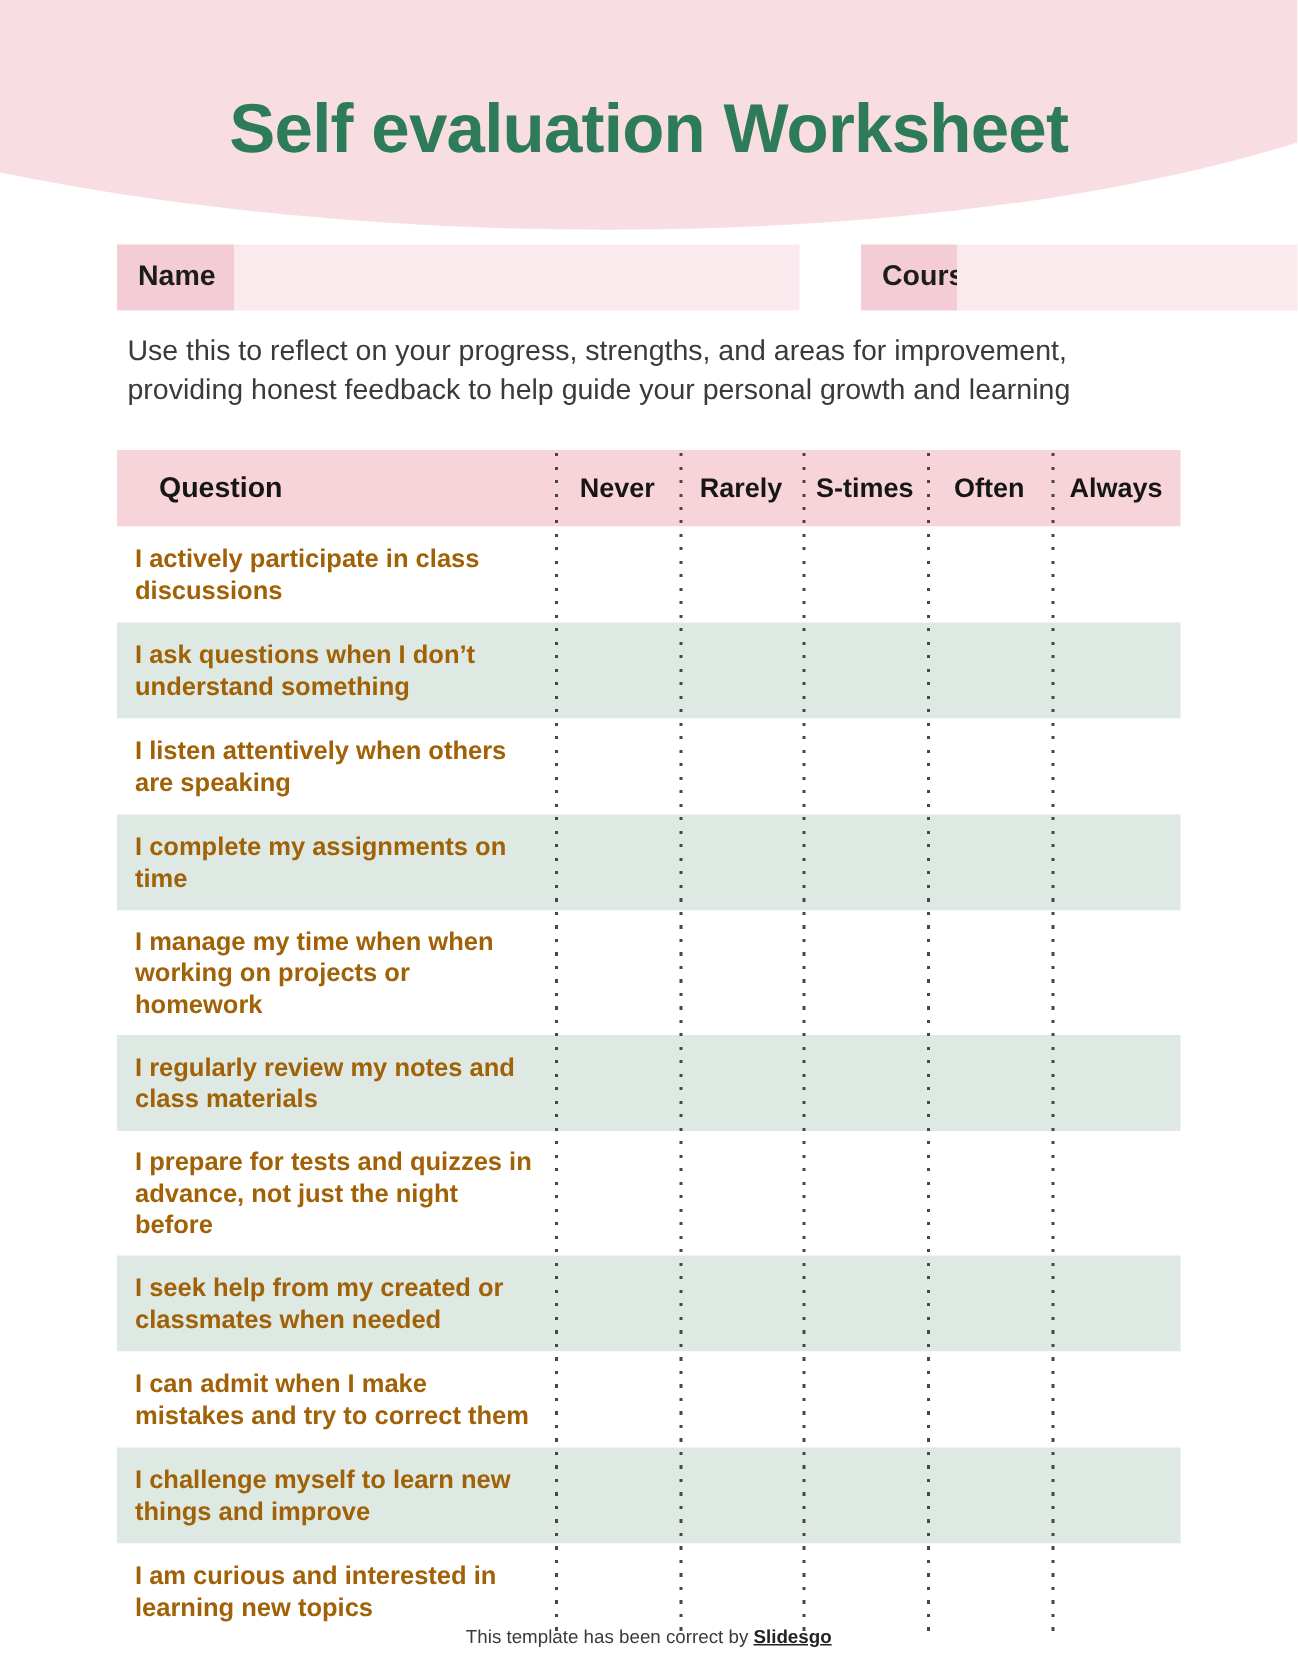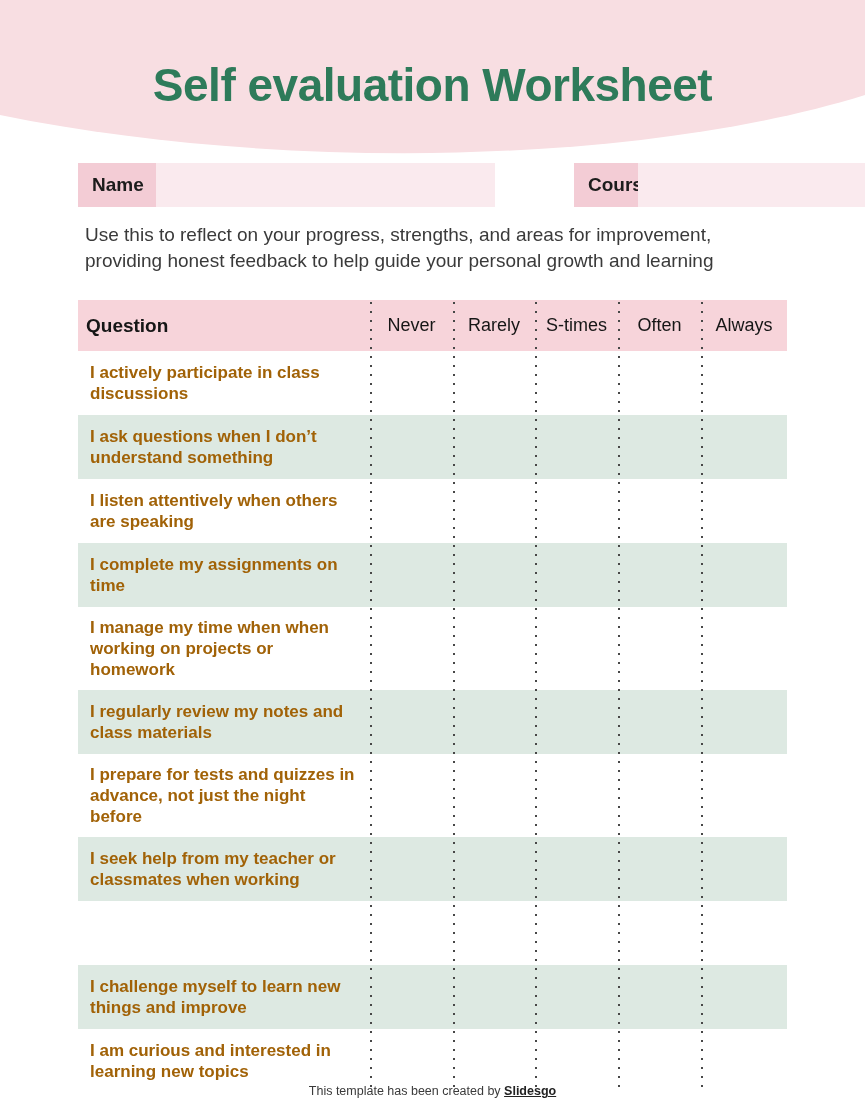--- a/index.html
+++ b/index.html
@@ -14,21 +14,21 @@
   .header-curve { position: absolute; top: 0; left: 0; width: 865px; height: 190px; }
   .header-curve path { fill: var(--header-pink, #f8dee2); }
   .page-title {
     position: absolute; top: 58px; left: 0; width: 865px;
     text-align: center; font-size: 46px; font-weight: bold;
     color: var(--title-green, #2e7b5a); letter-spacing: -0.5px;
   }
 
   
   .field { position: absolute; top: 163px; height: 44px; display: flex; }
-  .field-name   { left: 78px;  width: 417px; }
+  .field-name   { left: 78px;  width: 455px; }
   .field-course { left: 574px; width: 213px; }
   .field-label {
     background: var(--label-pink, #f3ccd5);
     display: flex; align-items: center; padding-left: 14px; box-sizing: border-box;
     font-weight: bold; font-size: 19px; color: #1c1c1c; flex-shrink: 0;
   }
   .field-name .field-label { width: 78px; }
   .field-course .field-label { width: 64px; }
   .field-input { flex: 1; background: var(--input-pink, #faeaee); border: none; font-size: 18px; color: #1c1c1c; padding: 0 10px; }
 
@@ -37,22 +37,22 @@
     position: absolute; left: 85px; top: 222px; width: 700px;
     font-size: 19px; line-height: 26px; color: #3a3a3a;
   }
 
   
   .table { position: absolute; left: 78px; top: 300px; width: 709px; }
   .thead {
     display: grid; grid-template-columns: 292px 83px 82px 83px 83px auto;
     background: var(--table-header-pink, #f7d4da); height: 51px; align-items: center;
   }
-  .thead .qhead { font-weight: bold; font-size: 19px; color: #161616; padding-left: 8px; }
-  .thead .ohead { font-weight: normal; font-size: 18px; color: #161616; text-align: center; }
+  .thead .qhead { font-weight: bold; font-size: 19px; color: #161616; padding-left: 28px; }
+  .thead .ohead { font-weight: bold; font-size: 18px; color: #161616; text-align: center; }
   .trow {
     display: grid; grid-template-columns: 292px 83px 82px 83px 83px auto;
     min-height: 64px; align-items: center;
   }
   .trow.mint { background: var(--row-mint, #dde9e2); }
   .trow.white { background: #ffffff; }
   .qcell {
     font-size: 17px; font-weight: 600; line-height: 21px; color: #a16207;
     padding: 10px 14px 10px 12px; box-sizing: border-box;
   }
@@ -158,28 +158,29 @@
         </div>
         <div class="trow white">
           <div class="qcell">I prepare for tests and quizzes in advance, not just the night before</div>
           <div class="acell"></div>
           <div class="acell"></div>
           <div class="acell"></div>
           <div class="acell"></div>
           <div class="acell"></div>
         </div>
         <div class="trow mint">
-          <div class="qcell">I seek help from my teacher or classmates when working</div>
-          <div class="acell"></div>
-          <div class="acell"></div>
-          <div class="acell"></div>
-          <div class="acell"></div>
-          <div class="acell"></div>
-        </div>
-        <div class="trow white">
+          <div class="qcell">I seek help from my created or classmates when needed</div>
+          <div class="acell"></div>
+          <div class="acell"></div>
+          <div class="acell"></div>
+          <div class="acell"></div>
+          <div class="acell"></div>
+        </div>
+        <div class="trow white">
+          <div class="qcell">I can admit when I make mistakes and try to correct them</div>
           <div class="acell"></div>
           <div class="acell"></div>
           <div class="acell"></div>
           <div class="acell"></div>
           <div class="acell"></div>
         </div>
         <div class="trow mint">
           <div class="qcell">I challenge myself to learn new things and improve</div>
           <div class="acell"></div>
           <div class="acell"></div>
@@ -198,15 +199,15 @@
       </div>
     <div class="separators">
       <div class="sep" style="left:292px"></div>
       <div class="sep" style="left:375px"></div>
       <div class="sep" style="left:457px"></div>
       <div class="sep" style="left:540px"></div>
       <div class="sep" style="left:623px"></div>
     </div>
   </div>
 
-  <div class="footer"><span>This template has been created by </span><span class="brand">Slidesgo</span></div>
+  <div class="footer"><span>This template has been correct by </span><span class="brand">Slidesgo</span></div>
 
 </div>
 
 </body></html>

